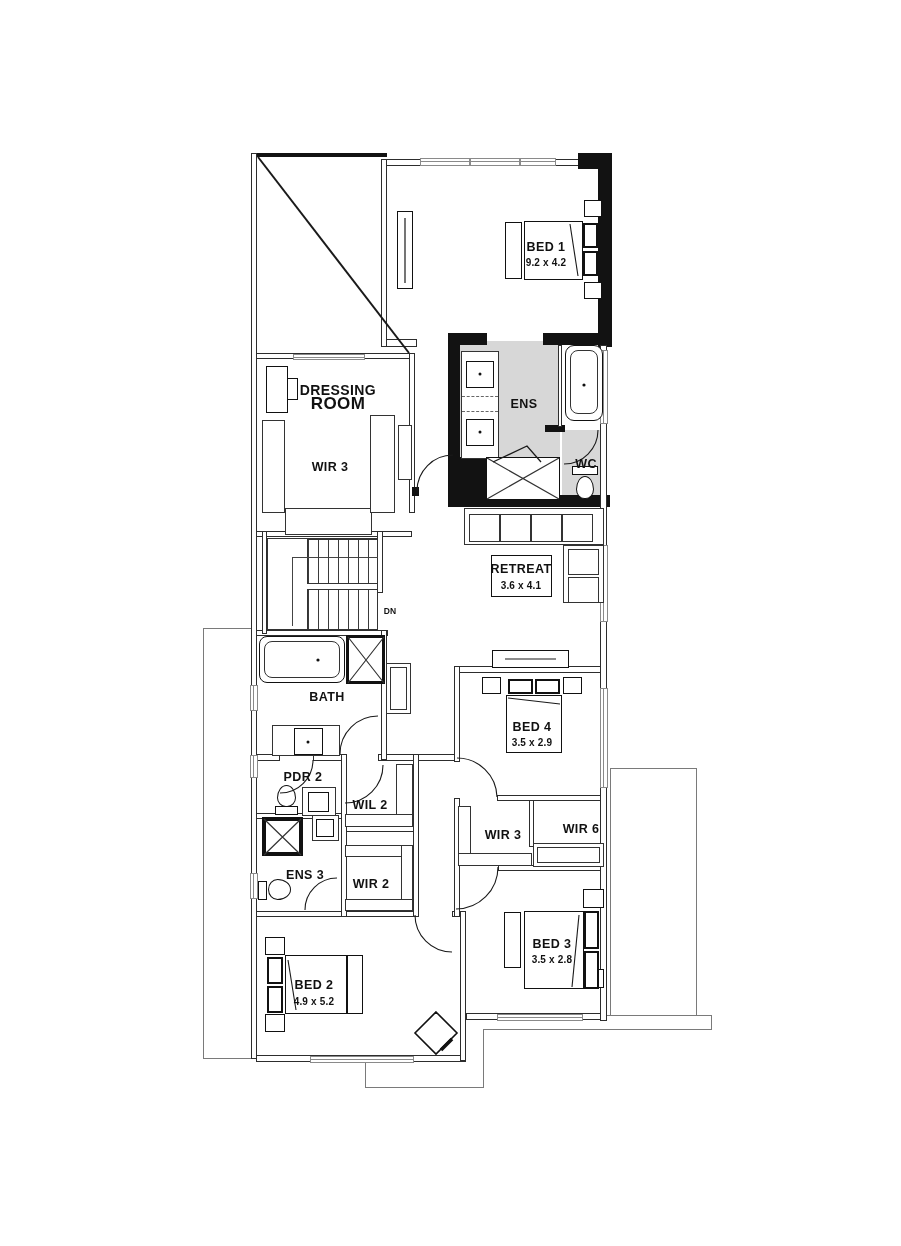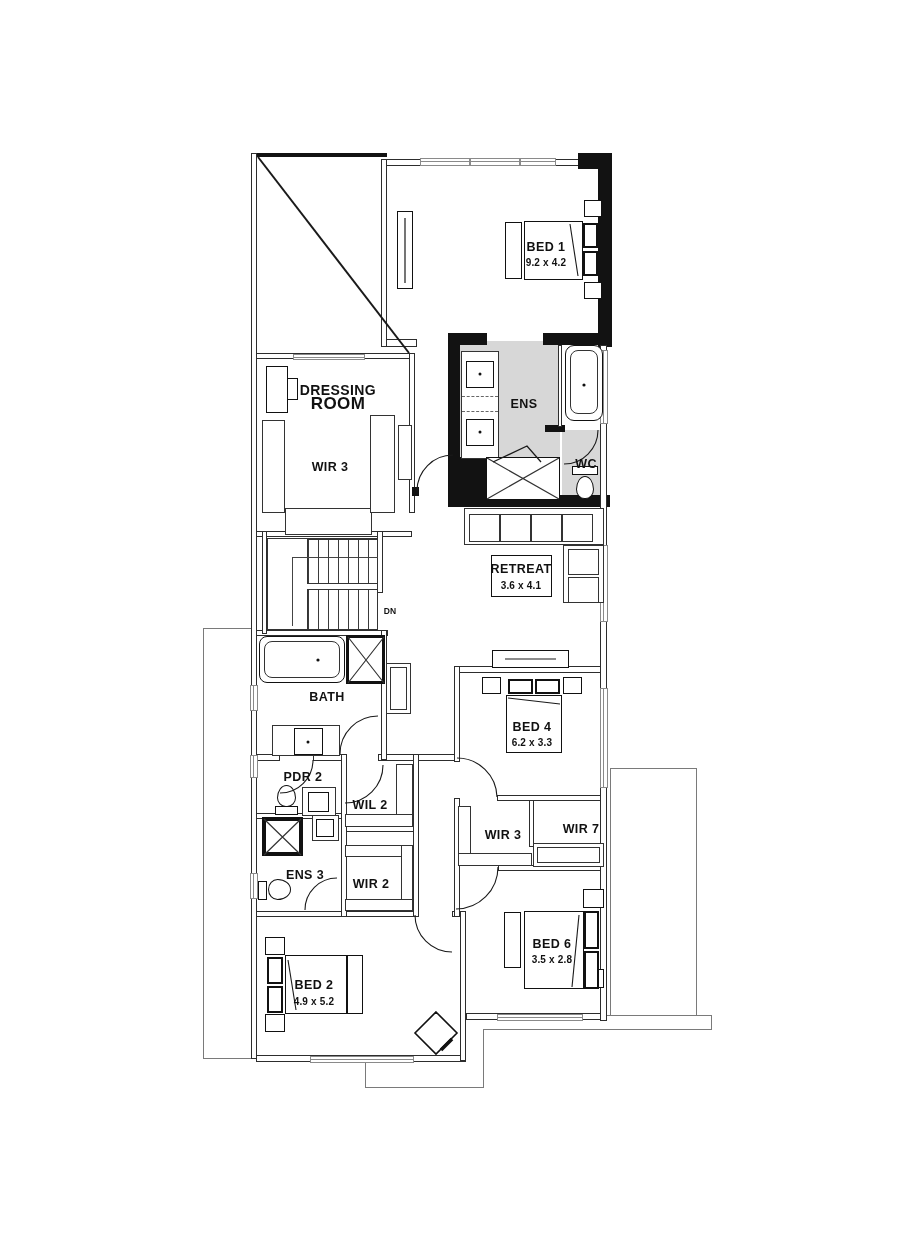--- a/index.html
+++ b/index.html
@@ -233,25 +233,25 @@
   <div class="lbl" style="left:338px;top:390px;font-size:14px">DRESSING</div>
   <div class="lbl" style="left:338px;top:404px;font-size:17px">ROOM</div>
   <div class="lbl" style="left:330px;top:467px">WIR 3</div>
   <div class="lbl" style="left:524px;top:404px">ENS</div>
   <div class="lbl" style="left:586px;top:464px">WC</div>
   <div class="lbl" style="left:521px;top:569px">RETREAT</div>
   <div class="lbl dim" style="left:521px;top:585px">3.6 x 4.1</div>
   <div class="lbl tiny" style="left:390px;top:611px">DN</div>
   <div class="lbl" style="left:327px;top:697px">BATH</div>
   <div class="lbl" style="left:532px;top:727px">BED 4</div>
-  <div class="lbl dim" style="left:532px;top:742px">6.2 x 3.3</div>
+  <div class="lbl dim" style="left:532px;top:742px">3.5 x 2.9</div>
   <div class="lbl" style="left:303px;top:777px">PDR 2</div>
   <div class="lbl" style="left:370px;top:805px">WIL 2</div>
   <div class="lbl" style="left:371px;top:884px">WIR 2</div>
   <div class="lbl" style="left:503px;top:835px">WIR 3</div>
-  <div class="lbl" style="left:581px;top:829px">WIR 7</div>
+  <div class="lbl" style="left:581px;top:829px">WIR 6</div>
   <div class="lbl" style="left:305px;top:875px">ENS 3</div>
-  <div class="lbl" style="left:552px;top:944px">BED 6</div>
+  <div class="lbl" style="left:552px;top:944px">BED 3</div>
   <div class="lbl dim" style="left:552px;top:959px">3.5 x 2.8</div>
   <div class="lbl" style="left:314px;top:985px">BED 2</div>
   <div class="lbl dim" style="left:314px;top:1001px">4.9 x 5.2</div>
 
 </div>
 
 </body></html>

